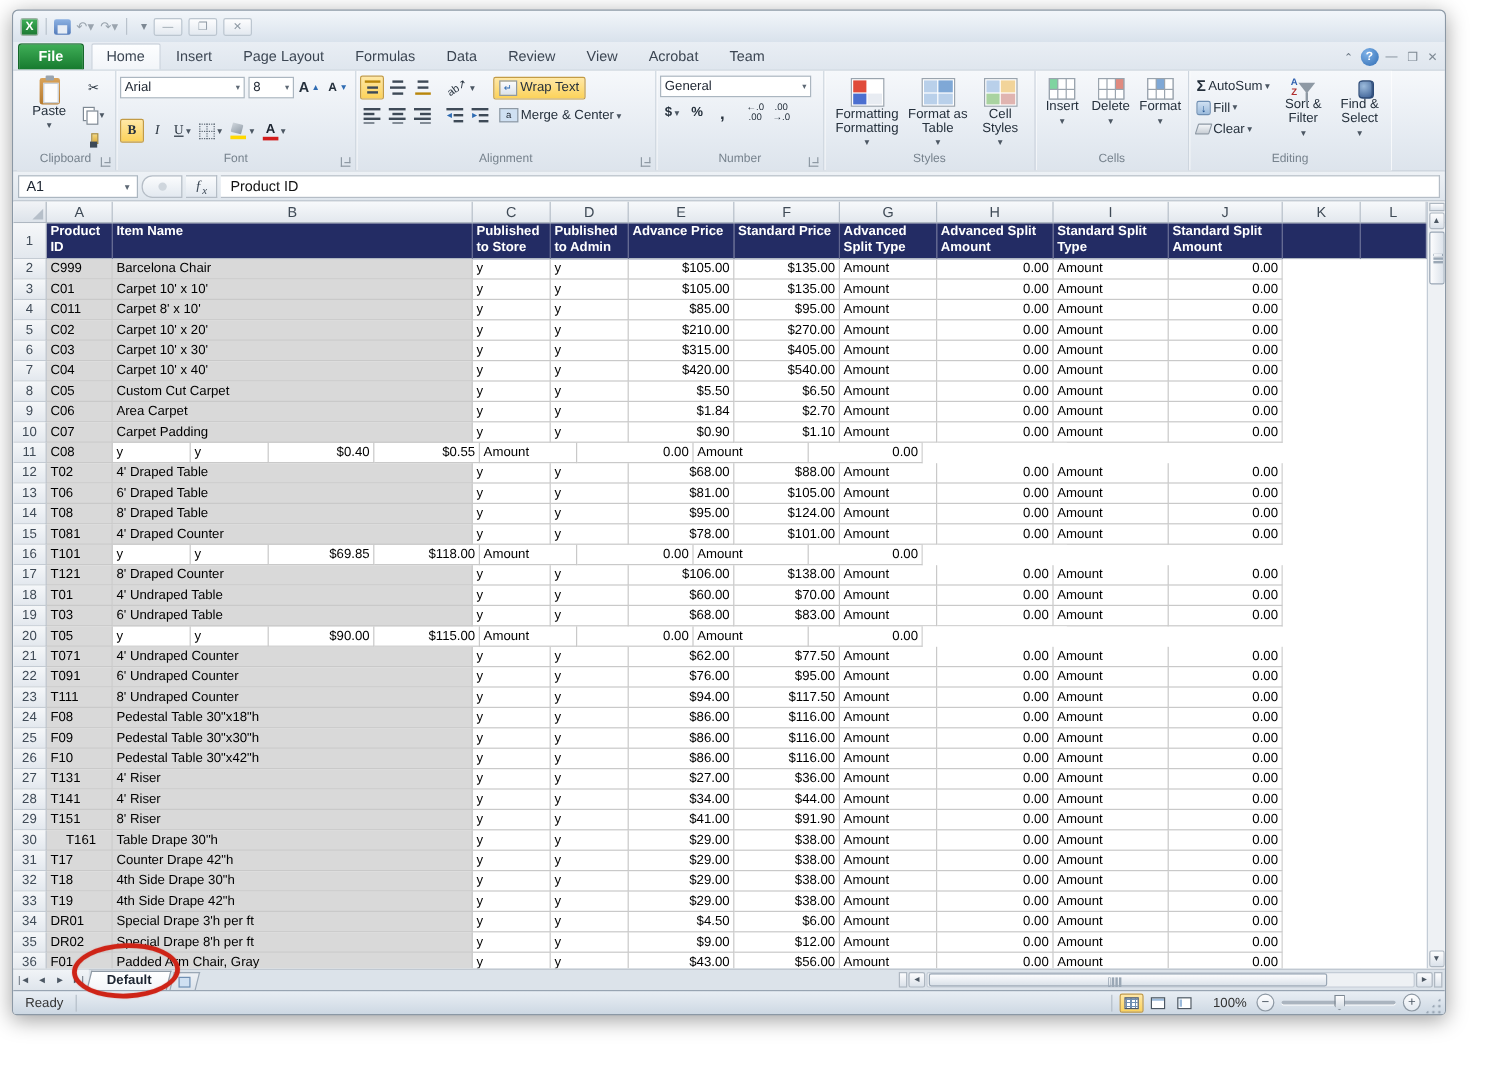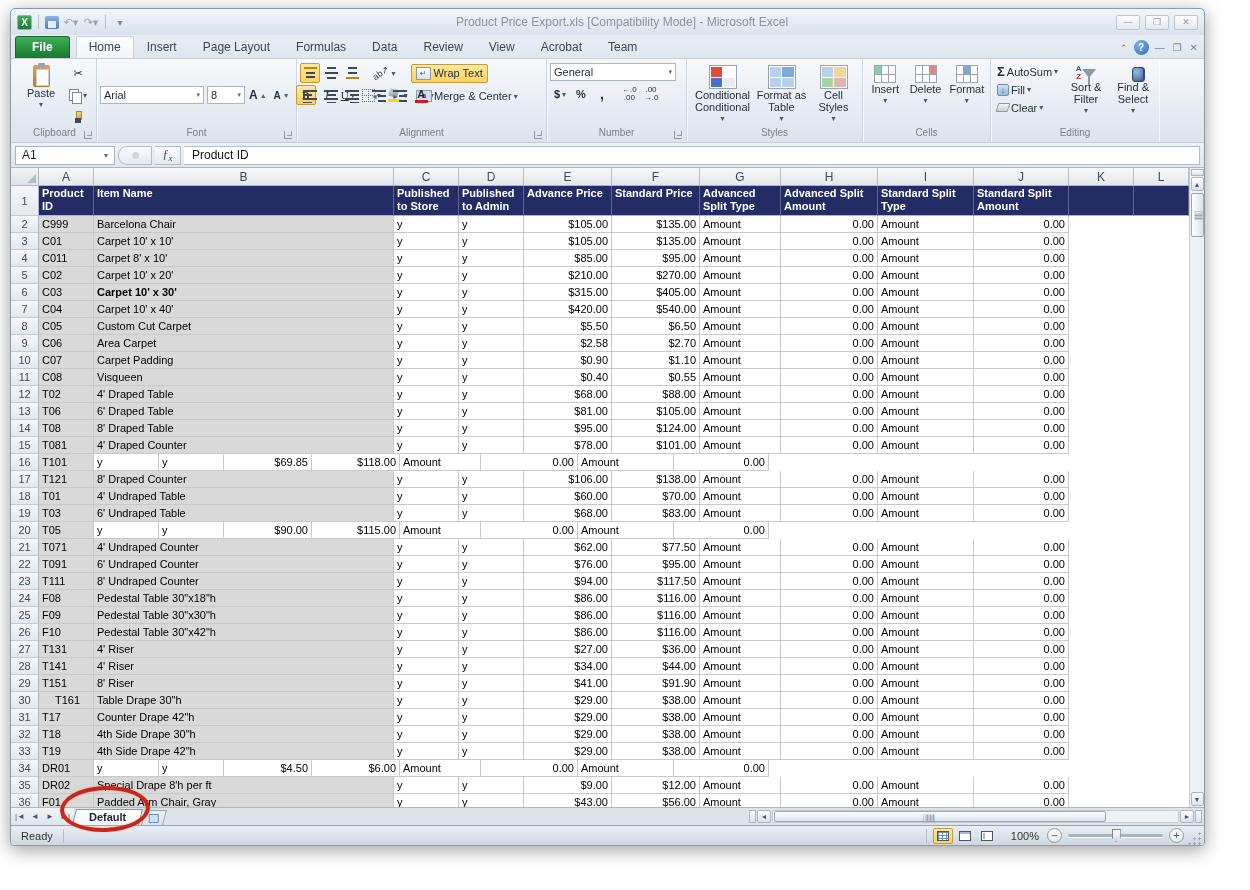--- a/index.html
+++ b/index.html
@@ -176,21 +176,20 @@
   <div class="titlebar">
     <div class="qat">
       <span class="xl-ic">X</span>
       <span class="sep"></span>
       <span class="save-ic"></span>
       <span class="mini-ic undo-ic">↶▾</span>
       <span class="mini-ic redo-ic">↷▾</span>
       <span class="sep"></span>
       <span class="mini-ic">▾</span>
     </div>
-    <div class="title">Product Price Export.xls  [Compatibility Mode] - Microsoft Excel</div>
     <div class="winctl">
       <span class="wb">—</span>
       <span class="wb">❐</span>
       <span class="wb">✕</span>
     </div>
   </div>
 
   <div class="tabrow">
     <div class="file-tab">File</div>
     <div class="rtab active">Home</div>
@@ -230,21 +229,21 @@
             </span>
           <span class="sbtn">
               <span class="fp-ic"></span>
             </span>
         </div>
       </div>
       <div class="glabel"><span>Clipboard</span><span class="launch"></span></div>
     </div>
 
     <div class="group" style="width:200px">
-      <div class="gc" style="flex-direction:row; gap:3px; padding-top:2px">
+      <div class="gc" style="flex-direction:column; gap:16px; padding-top:2px">
         <div class="row2">
           <span class="ddl" style="width:104px">
               <span>Arial</span>
               <span class="da">▾</span>
             </span>
           <span class="ddl" style="width:38px; margin-left:2px">
               <span>8</span>
               <span class="da">▾</span>
             </span>
           <span class="sbtn">
@@ -363,21 +362,21 @@
 
     <div class="group" style="width:176px">
       <div class="gc" style="justify-content:center; gap:2px">
         <div class="bigbtn" style="width:62px">
           <span class="cf-ic">
               <i></i>
               <i></i>
               <i></i>
               <i></i>
             </span>
-          <span>Conditional Conditional</span>
+          <span>Formatting Formatting</span>
             <span class="arrow">▾</span>
         </div>
         <div class="bigbtn" style="width:52px">
           <span class="ft-ic">
               <i></i>
               <i></i>
               <i></i>
               <i></i>
             </span>
           <span>Format as Table</span>
@@ -582,21 +581,21 @@
           <div class="c" style="width: 81px;">Amount</div>
           <div class="c rt" style="width: 97px;">0.00</div>
           <div class="c" style="width: 96px;">Amount</div>
           <div class="c rt" style="width: 95px;">0.00</div>
           <div class="c blank" style="width: 65px;"></div>
           <div class="c blank" style="width: 55px;"></div>
         </div>
         <div class="r">
           <div class="rn">6</div>
           <div class="c gray" style="width: 55px;">C03</div>
-          <div class="c gray" style="width: 300px; font-weight: bold;">Carpet 10' x 30'</div>
+          <div class="c gray" style="width: 300px;">Carpet 10' x 30'</div>
           <div class="c" style="width: 65px;">y</div>
           <div class="c" style="width: 65px;">y</div>
           <div class="c rt" style="width: 88px;">$315.00</div>
           <div class="c rt" style="width: 88px;">$405.00</div>
           <div class="c" style="width: 81px;">Amount</div>
           <div class="c rt" style="width: 97px;">0.00</div>
           <div class="c" style="width: 96px;">Amount</div>
           <div class="c rt" style="width: 95px;">0.00</div>
           <div class="c blank" style="width: 65px;"></div>
           <div class="c blank" style="width: 55px;"></div>
@@ -630,21 +629,21 @@
           <div class="c rt" style="width: 95px;">0.00</div>
           <div class="c blank" style="width: 65px;"></div>
           <div class="c blank" style="width: 55px;"></div>
         </div>
         <div class="r">
           <div class="rn">9</div>
           <div class="c gray" style="width: 55px;">C06</div>
           <div class="c gray" style="width: 300px;">Area Carpet</div>
           <div class="c" style="width: 65px;">y</div>
           <div class="c" style="width: 65px;">y</div>
-          <div class="c rt" style="width: 88px;">$2.58</div>
+          <div class="c rt" style="width: 88px;">$1.84</div>
           <div class="c rt" style="width: 88px;">$2.70</div>
           <div class="c" style="width: 81px;">Amount</div>
           <div class="c rt" style="width: 97px;">0.00</div>
           <div class="c" style="width: 96px;">Amount</div>
           <div class="c rt" style="width: 95px;">0.00</div>
           <div class="c blank" style="width: 65px;"></div>
           <div class="c blank" style="width: 55px;"></div>
         </div>
         <div class="r">
           <div class="rn">10</div>
@@ -657,21 +656,20 @@
           <div class="c" style="width: 81px;">Amount</div>
           <div class="c rt" style="width: 97px;">0.00</div>
           <div class="c" style="width: 96px;">Amount</div>
           <div class="c rt" style="width: 95px;">0.00</div>
           <div class="c blank" style="width: 65px;"></div>
           <div class="c blank" style="width: 55px;"></div>
         </div>
         <div class="r">
           <div class="rn">11</div>
           <div class="c gray" style="width: 55px;">C08</div>
-          <div class="c gray" style="width: 300px;">Visqueen</div>
           <div class="c" style="width: 65px;">y</div>
           <div class="c" style="width: 65px;">y</div>
           <div class="c rt" style="width: 88px;">$0.40</div>
           <div class="c rt" style="width: 88px;">$0.55</div>
           <div class="c" style="width: 81px;">Amount</div>
           <div class="c rt" style="width: 97px;">0.00</div>
           <div class="c" style="width: 96px;">Amount</div>
           <div class="c rt" style="width: 95px;">0.00</div>
           <div class="c blank" style="width: 65px;"></div>
           <div class="c blank" style="width: 55px;"></div>
@@ -1000,20 +998,21 @@
           <div class="c" style="width: 81px;">Amount</div>
           <div class="c rt" style="width: 97px;">0.00</div>
           <div class="c" style="width: 96px;">Amount</div>
           <div class="c rt" style="width: 95px;">0.00</div>
           <div class="c blank" style="width: 65px;"></div>
           <div class="c blank" style="width: 55px;"></div>
         </div>
         <div class="r">
           <div class="rn">34</div>
           <div class="c gray" style="width: 55px;">DR01</div>
+          <div class="c gray" style="width: 300px;">Special Drape 3'h per ft</div>
           <div class="c" style="width: 65px;">y</div>
           <div class="c" style="width: 65px;">y</div>
           <div class="c rt" style="width: 88px;">$4.50</div>
           <div class="c rt" style="width: 88px;">$6.00</div>
           <div class="c" style="width: 81px;">Amount</div>
           <div class="c rt" style="width: 97px;">0.00</div>
           <div class="c" style="width: 96px;">Amount</div>
           <div class="c rt" style="width: 95px;">0.00</div>
           <div class="c blank" style="width: 65px;"></div>
           <div class="c blank" style="width: 55px;"></div>

